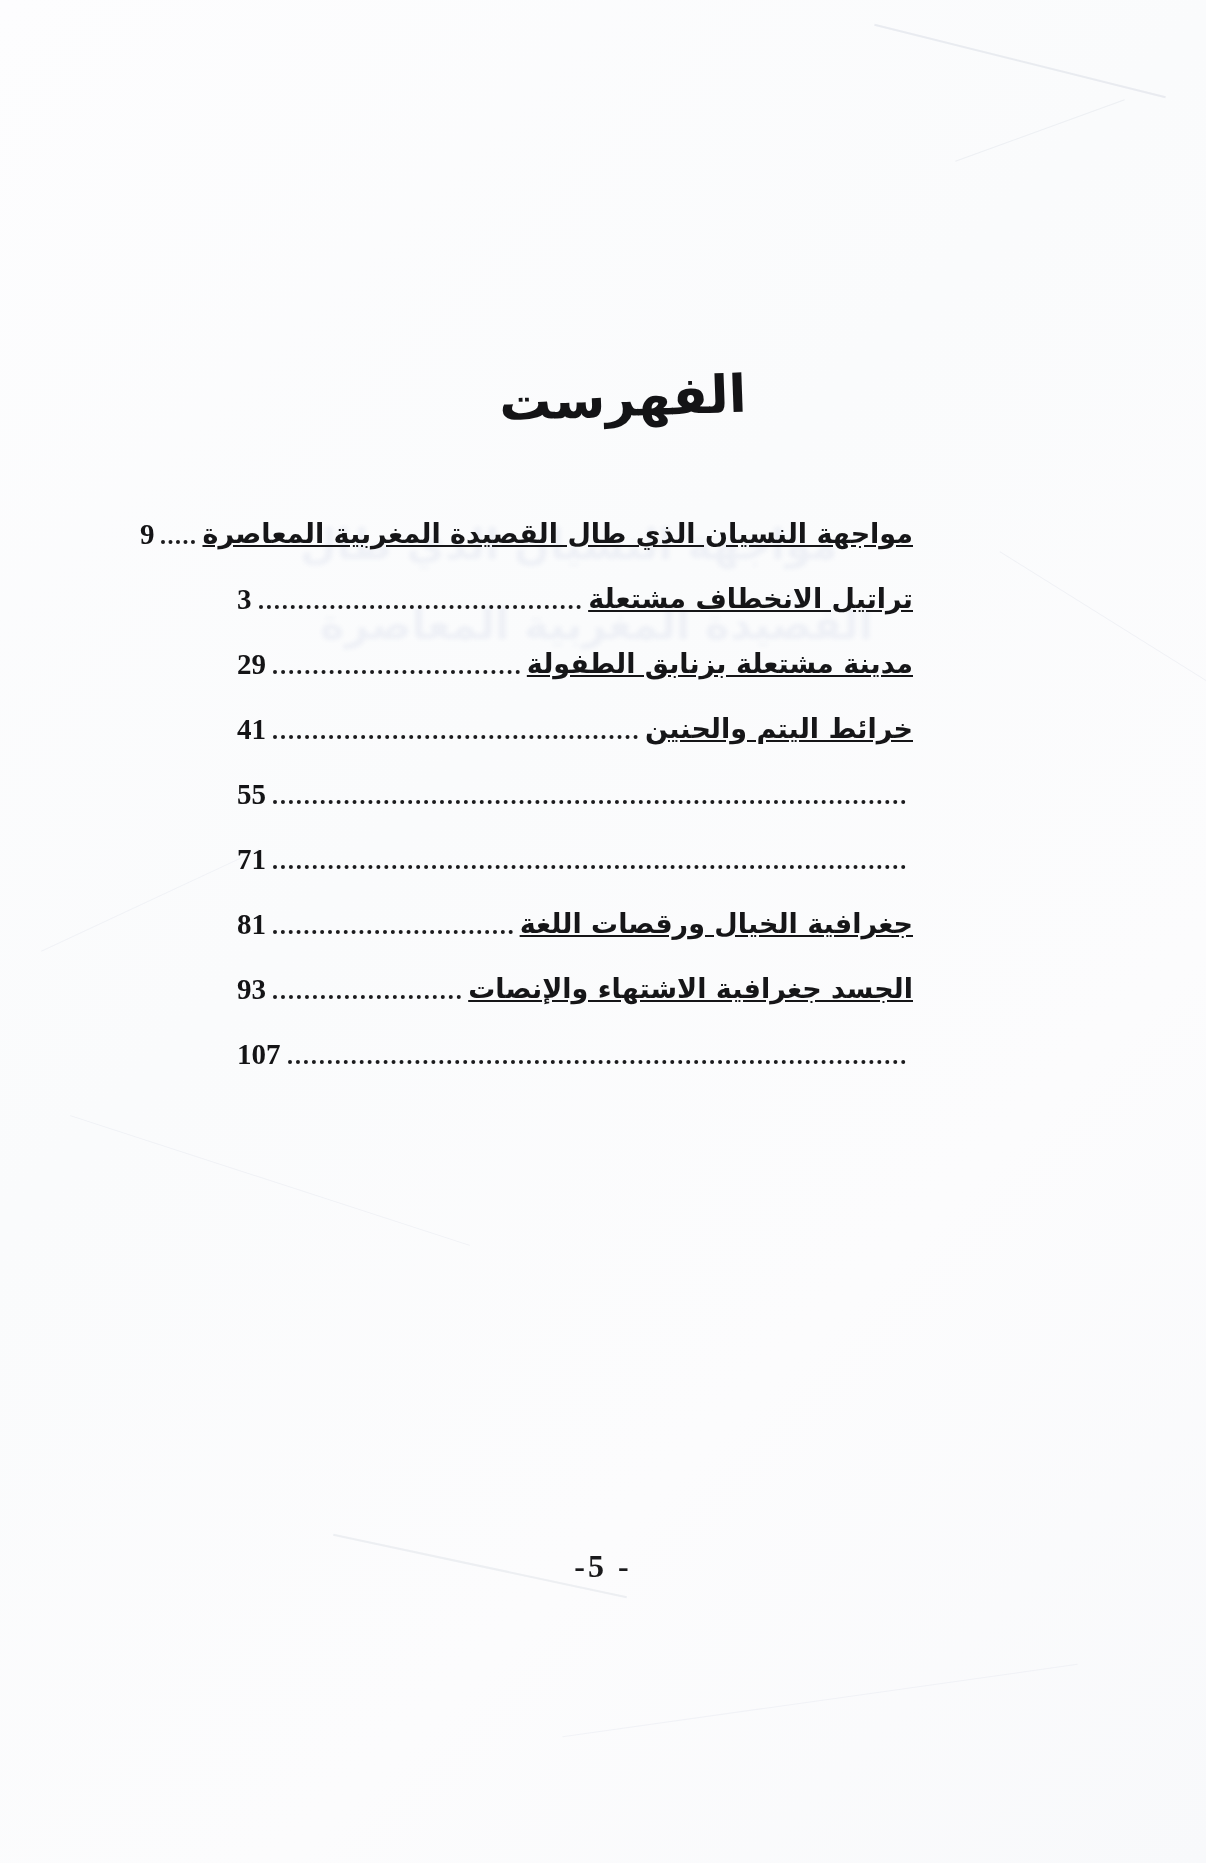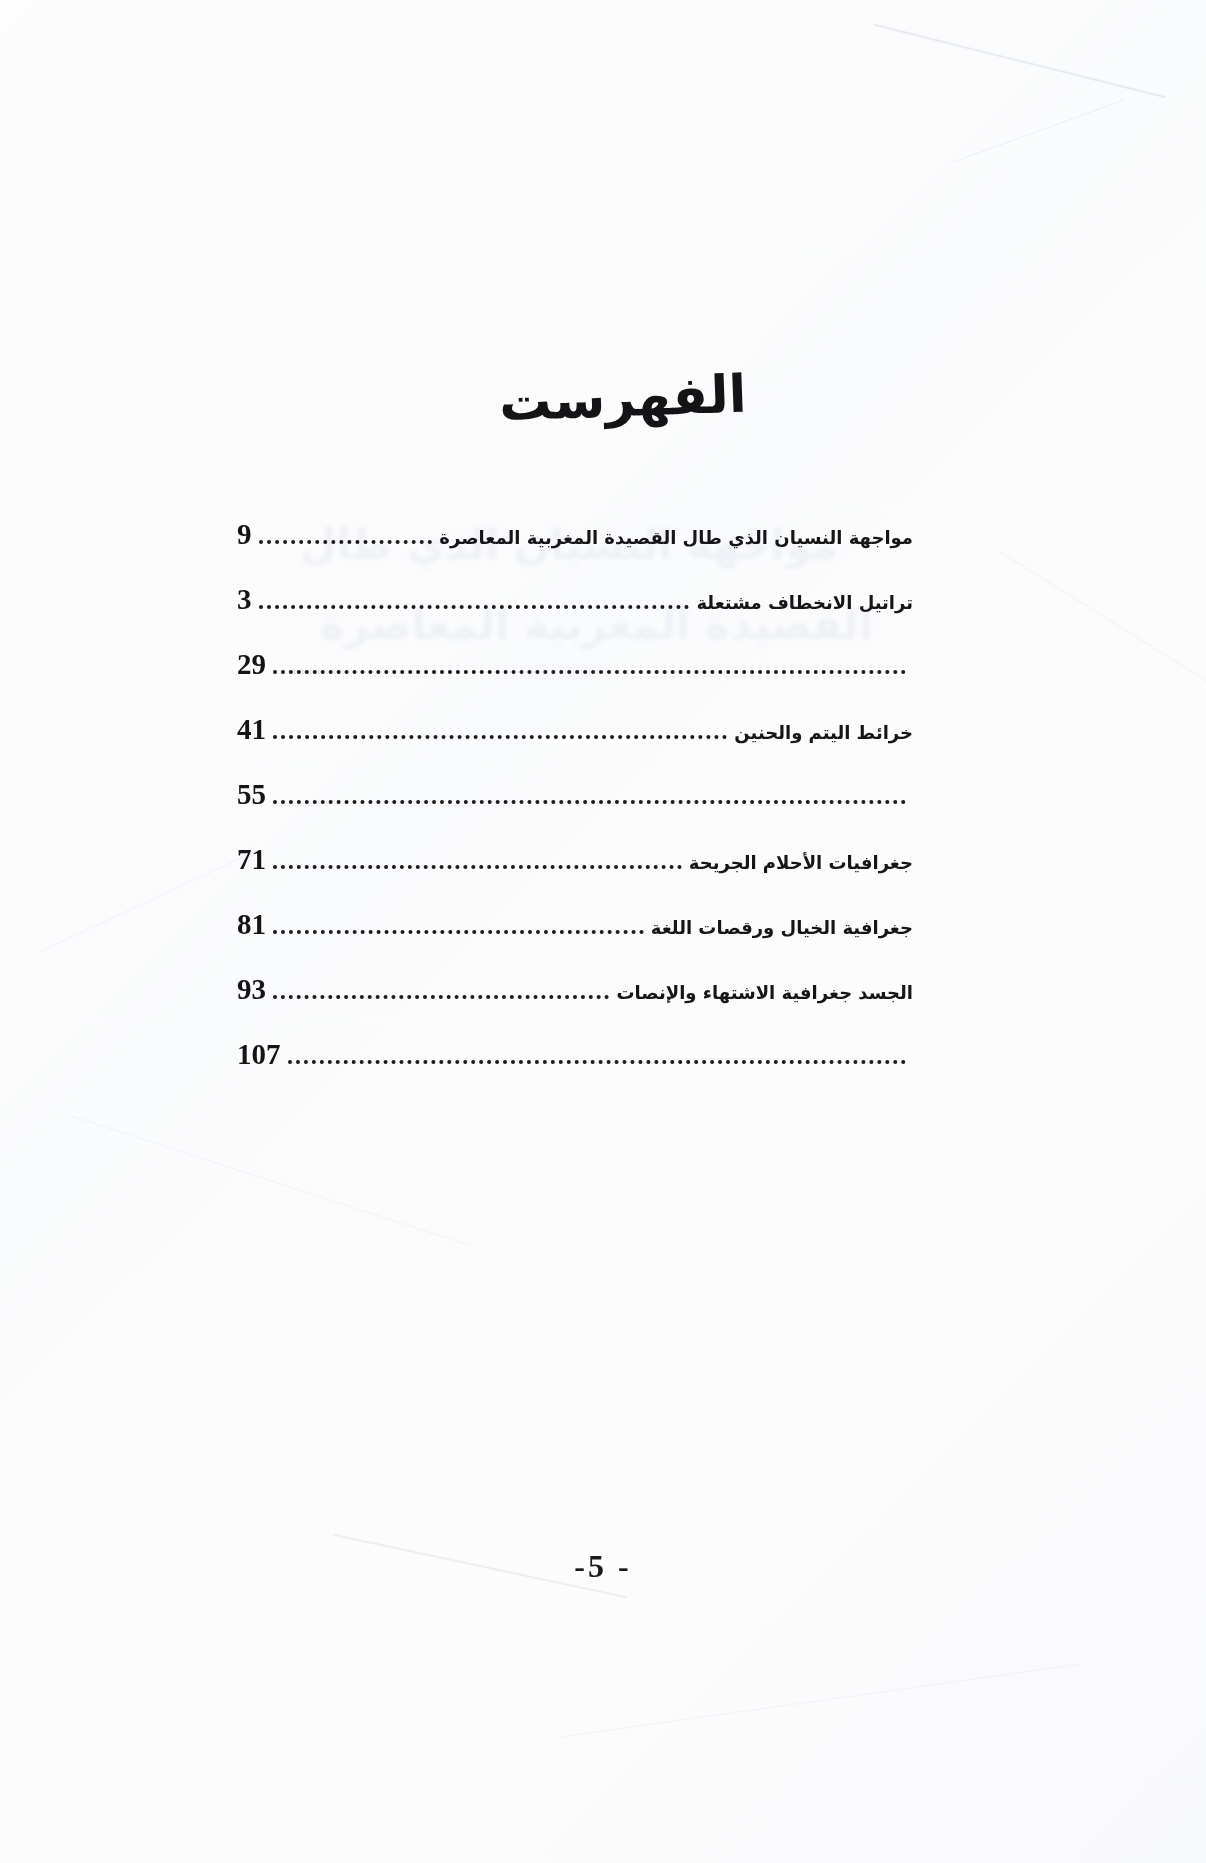--- a/index.html
+++ b/index.html
@@ -72,25 +72,26 @@
 
     .toc-row {
       display: flex;
       direction: rtl;
       align-items: flex-end;
       height: 65px;
       padding-bottom: 14px;
     }
 
     .toc-entry-title {
-      font-size: 18px;
+      font-size: 27px;
       font-weight: bold;
       line-height: 1.15;
       white-space: nowrap;
       color: #161618;
+      text-decoration: underline;
     }
 
     .toc-leader {
       flex: 1 1 auto;
       min-width: 34px;
       border-bottom: 4px dotted #1b1b1d;
       margin: 0 7px;
       transform: translateY(-5px);
     }
 
@@ -141,37 +142,37 @@
       <span class="toc-entry-page">9</span>
     </div>
 
     <div class="toc-row">
       <span class="toc-entry-title">تراتيل الانخطاف مشتعلة</span>
       <span class="toc-leader"></span>
       <span class="toc-entry-page">3</span>
     </div>
 
     <div class="toc-row">
+      <span class="toc-entry-title">مدينة مشتعلة بزنابق الطفولة</span>
       <span class="toc-leader"></span>
       <span class="toc-entry-page">29</span>
     </div>
 
     <div class="toc-row">
       <span class="toc-entry-title">خرائط اليتم والحنين</span>
       <span class="toc-leader"></span>
       <span class="toc-entry-page">41</span>
     </div>
 
     <div class="toc-row">
       <span class="toc-leader"></span>
       <span class="toc-entry-page">55</span>
     </div>
 
     <div class="toc-row">
-      <span class="toc-entry-title">جغرافيات الأحلام الجريحة</span>
       <span class="toc-leader"></span>
       <span class="toc-entry-page">71</span>
     </div>
 
     <div class="toc-row">
       <span class="toc-entry-title">جغرافية الخيال ورقصات اللغة</span>
       <span class="toc-leader"></span>
       <span class="toc-entry-page">81</span>
     </div>
 

